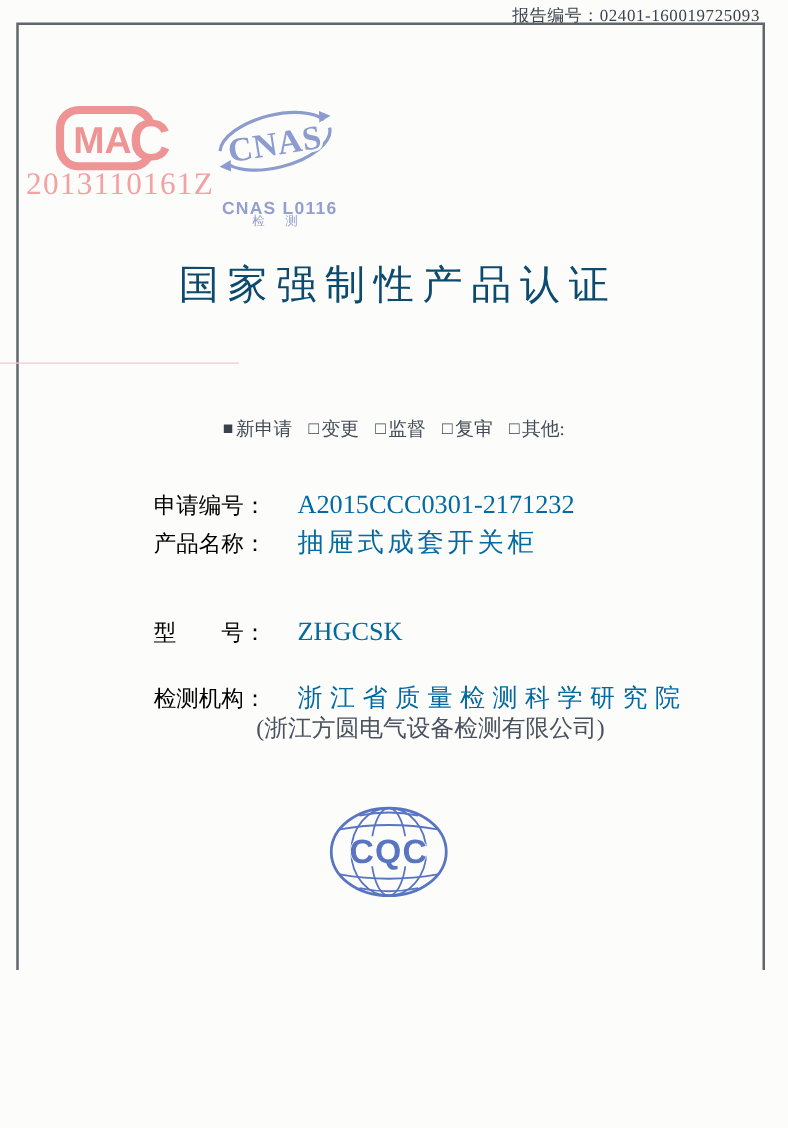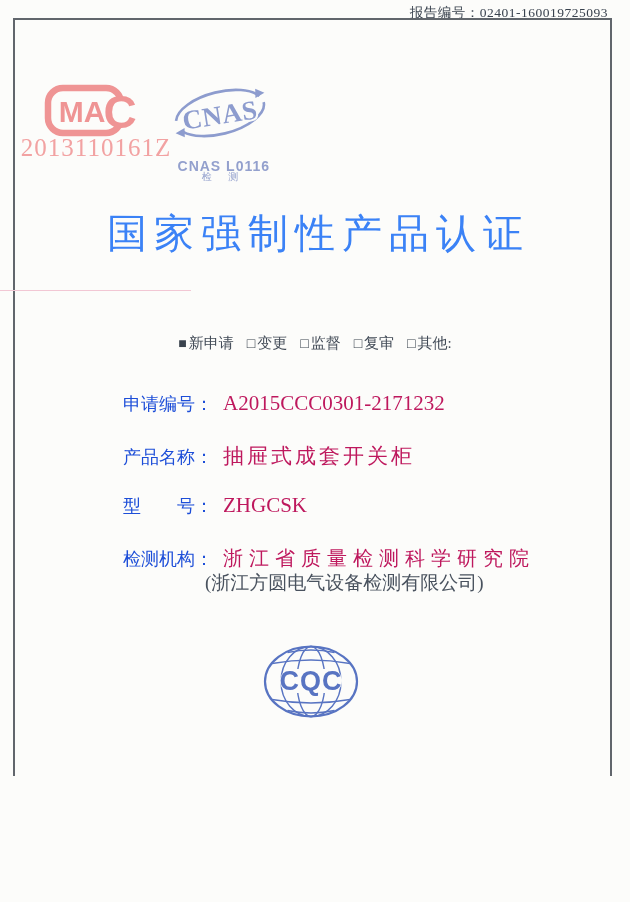--- a/index.html
+++ b/index.html
@@ -30,21 +30,21 @@
     font-size:10px; color:#93a0cd; letter-spacing:7px; text-indent:7px;margin-top:23px;
   }
   .cnas-sub2 {
     position:absolute; left:170px; top:158px; width:100px; text-align:right;
     font-size:14px; font-weight:bold; color:#93a0cd; letter-spacing:1px;
     font-family:"Liberation Sans","DejaVu Sans",sans-serif;
   }
   
   .title-line1 {
     position:absolute; left:0; top:206px; width:630px; text-align:center;
-    font-size:40px; color:#3b82f6; letter-spacing:7px; text-indent:7px;
+    font-size:32px; color:#0c4a6e; letter-spacing:7px; text-indent:7px;
     font-family:"DejaVu Serif","Liberation Serif",serif;
   }
   .title-line2 {
     position:absolute; left:0; top:270px; width:630px; text-align:center;
     font-size:40px; color:#545d69; letter-spacing:18px; text-indent:18px;
     font-family:"DejaVu Serif","Liberation Serif",serif;
   }
   .scan-line {
     position:absolute; left:0; top:290px; width:191px; height:1px;
     background:#f2c7d4;
@@ -52,29 +52,29 @@
   
   .check-row {
     position:absolute; left:0; top:334px; width:630px;
     display:flex; justify-content:center; gap:13px;
     font-size:15px; color:#424b57;
   }
   .check-item { display:flex; align-items:center; gap:2px; }
   .check-glyph { font-size:14px; line-height:1; color:#39424d; }
   
   .field { position:absolute; left:123px; white-space:nowrap; }
-  .field-label { font-size:18px; color:#1d4ed8; }
+  .field-label { font-size:18px; color:#000000; }
   .field-value {
-    font-size:21px; color:#be185d; margin-left:10px;
+    font-size:21px; color:#0369a1; margin-left:25px;
     font-family:"Liberation Serif","DejaVu Serif",serif;
   }
   .value-cn { font-size:21px; letter-spacing:3px; }
   .value-spread { font-size:20px; letter-spacing:6px; }
   .field-row1 { top:391px; }
-  .field-row2 { top:442px; }
+  .field-row2 { top:420px; }
   .field-row3 { top:493px; }
   .field-row4 { top:545px; }
   .field-line2 {
     position:absolute; left:205px; top:570px;
     font-size:19px; color:#49525e; white-space:nowrap;
   }
   
   .cqc-logo { position:absolute; left:261px; top:643px; width:100px; height:77px; }
 </style>
 </head>

